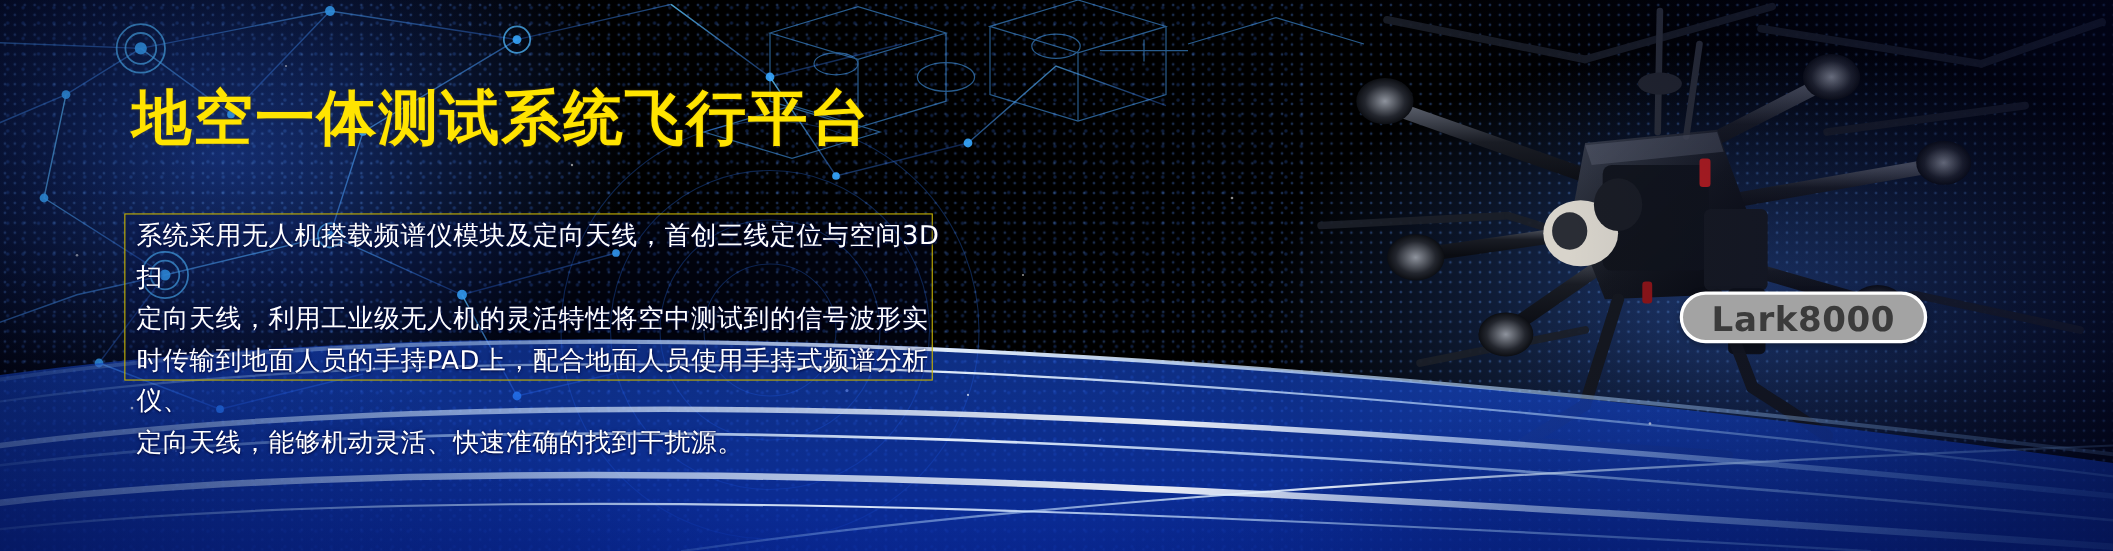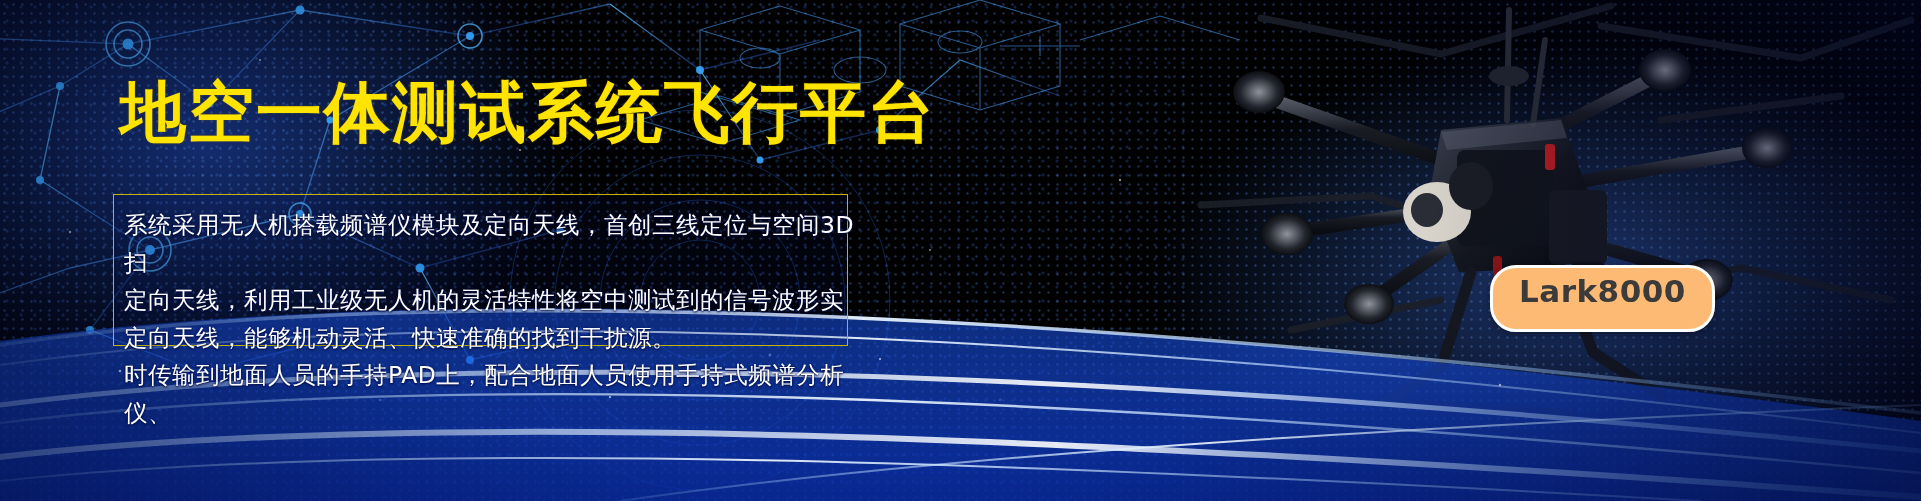--- a/index.html
+++ b/index.html
@@ -56,57 +56,57 @@
   
   .drone-wrap{
     position:absolute; right:0; top:0; width:780px; height:430px;
     mix-blend-mode:normal;
   }
 
   
   .headline{
     position:absolute;
     left:120px; top:80px;
-    font-size:66px;
+    font-size:54px;
     line-height:1;
     font-weight:bold;
     color:#ffe400;
     letter-spacing:2px;
     text-shadow:0 0 2px rgba(120,90,0,.6);
     white-space:nowrap;
     font-family:"DejaVu Sans","Liberation Sans",sans-serif;
   }
 
   
   .desc-box{
     position:absolute;
     left:113px; top:194px;
     width:735px; height:152px;
     border:1.5px solid #c8b400;
     background:rgba(8,25,110,.12);
   }
   .desc-text{
     position:absolute;
-    left:118px; top:207px;
+    left:118px; top:196px;
     width:740px;
     font-size:23.5px;
     line-height:37.5px;
     color:#ffffff;
     letter-spacing:.5px;
     text-shadow:0 1px 2px rgba(0,10,60,.95), 0 0 3px rgba(0,16,80,.8);
     font-family:"DejaVu Sans","Liberation Sans",sans-serif;
   }
   .desc-text p{margin:0; padding:0 0 0 6px;}
 
   
   .badge{
     position:absolute;
-    left:1490px; top:265px;
-    padding:7px 26px 21px;
-    background:#fdba74;
+    left:1527px; top:265px;
+    padding:7px 26px 1px;
+    background:#a3a3a3;
     border:3px solid #ffffff;
     border-radius:26px;
     color:#3b3b3b;
     font-size:31px;
     font-weight:bold;
     letter-spacing:.5px;
     line-height:1.05;
     box-shadow:0 2px 6px rgba(0,0,0,.35);
     font-family:"DejaVu Sans","Liberation Sans",sans-serif;
   }
@@ -330,19 +330,19 @@
   </svg>
 
   <div class="bg-vign"></div>
 
   <div class="headline">地空一体测试系统飞行平台</div>
 
   <div class="desc-box"></div>
   <div class="desc-text">
     <p>系统采用无人机搭载频谱仪模块及定向天线，首创三线定位与空间3D扫</p>
     <p>定向天线，利用工业级无人机的灵活特性将空中测试到的信号波形实</p>
+    <p>时传输到地面人员的手持PAD上，配合地面人员使用手持式频谱分析仪、</p>
     <p>定向天线，能够机动灵活、快速准确的找到干扰源。</p>
-    <p>时传输到地面人员的手持PAD上，配合地面人员使用手持式频谱分析仪、</p>
   </div>
 
   <div class="badge">Lark8000</div>
 
 </div>
 
 </body></html>

